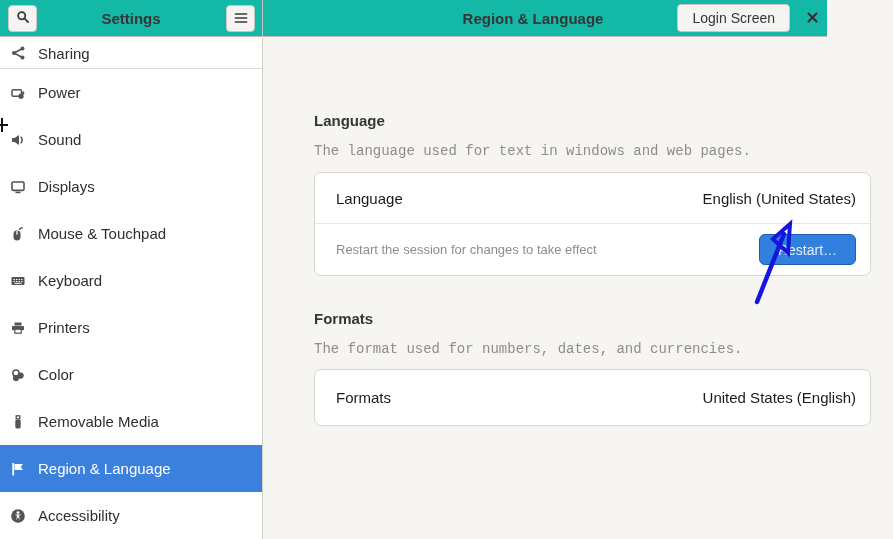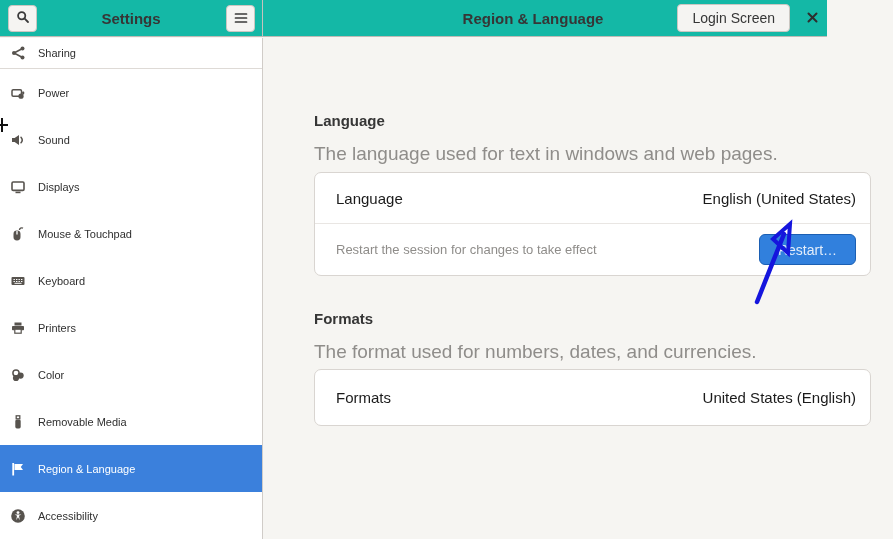--- a/index.html
+++ b/index.html
@@ -24,32 +24,32 @@
   #login-screen-btn { position:absolute; top:4px; right:37px; height:28px; padding:0 14px;
           background:#f5f4f2; border:1px solid #cbc7c2; border-radius:4px;
           font-size:14px; color:#363636; display:flex; align-items:center; cursor:pointer;justify-content:center; }
   #close-btn { position:absolute; top:10px; right:6px; width:18px; height:18px;
                display:flex; align-items:center; justify-content:center; cursor:pointer; }
 
   
   #sidebar { position:absolute; top:38px; left:0; width:263px; height:501px;
              background:#ffffff; border-right:1px solid #d0ccc8; overflow:hidden; }
   .side-item { display:flex; align-items:center; height:47px; padding-left:10px;
-               font-size:11px; color:#2f2f2f; cursor:pointer; }
+               font-size:15px; color:#2f2f2f; cursor:pointer; }
   .side-item.partial { height:31px; border-bottom:1px solid #dedad6; }
   .side-item .icon { width:16px; height:16px; margin-right:12px; flex:0 0 16px;
                      display:flex; align-items:center; justify-content:center; }
   .side-item.selected { background:#3b80dc; color:#ffffff; }
   .side-item .icon svg { display:block; }
 
   
   #main { position:absolute; top:38px; left:264px; width:629px; height:501px;
           background:#f6f5f2;margin-left:9px; }
   .section-title { position:absolute; left:41px; font-size:15px; font-weight:bold; color:#363636; }
-  .section-desc  { position:absolute; left:41px; font-size:19px; color:#8f8d8a; }
+  .section-desc  { position:absolute; left:41px; font-size:14px; color:#8f8d8a;font-family:Liberation Mono, monospace; }
   .card { position:absolute; left:41px; width:557px; background:#ffffff;
           border:1px solid #d9d5d1; border-radius:7px; overflow:hidden; }
   .card-row { display:flex; align-items:center; padding:0 14px 0 21px; }
   .card-row .rlabel { font-size:15px; color:#1b1b1b; }
   .card-row .rvalue { margin-left:auto; font-size:15px; color:#1b1b1b; }
   #card-language .card-row.first { height:51px; border-bottom:1px solid #e9e6e3; }
   #card-language .card-row.second { height:51px; }
   .restart-msg { font-size:13px; color:#8f8d8a; }
   #restart-btn { margin-left:auto; width:97px; height:31px; background:#3180dd;
                  border:1px solid #1b5fb3; border-radius:6px; color:#e4edfa;

